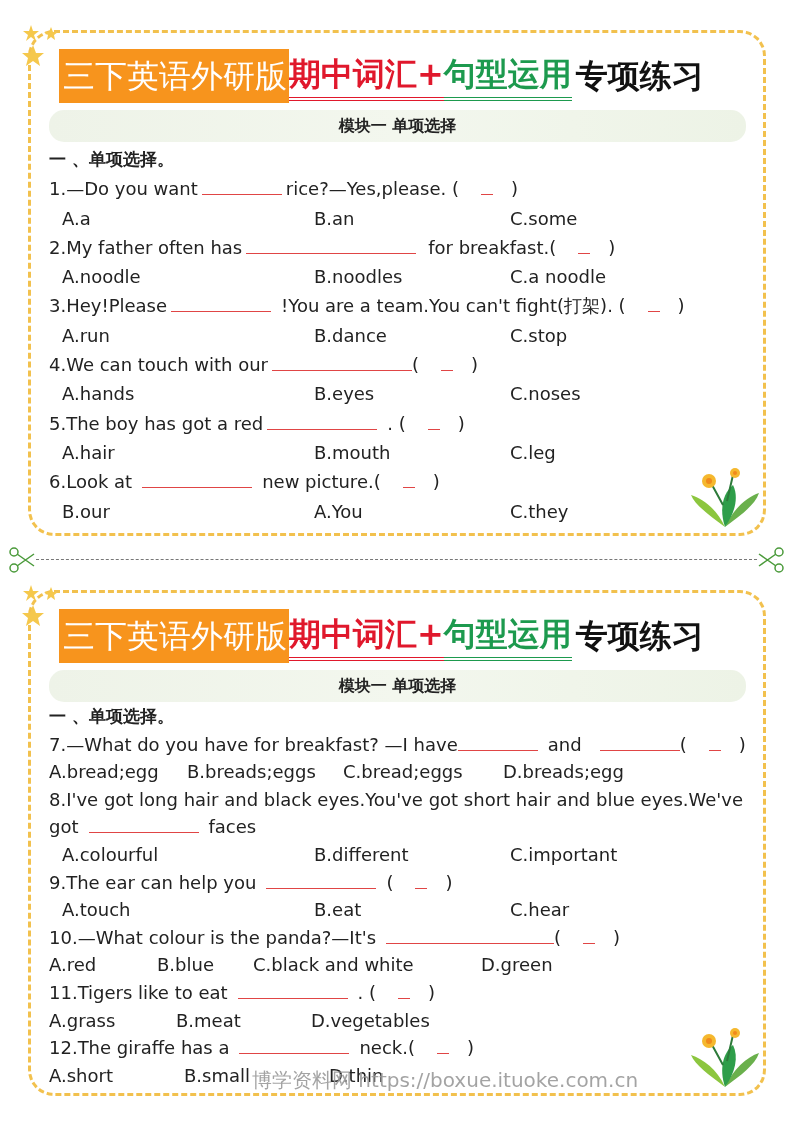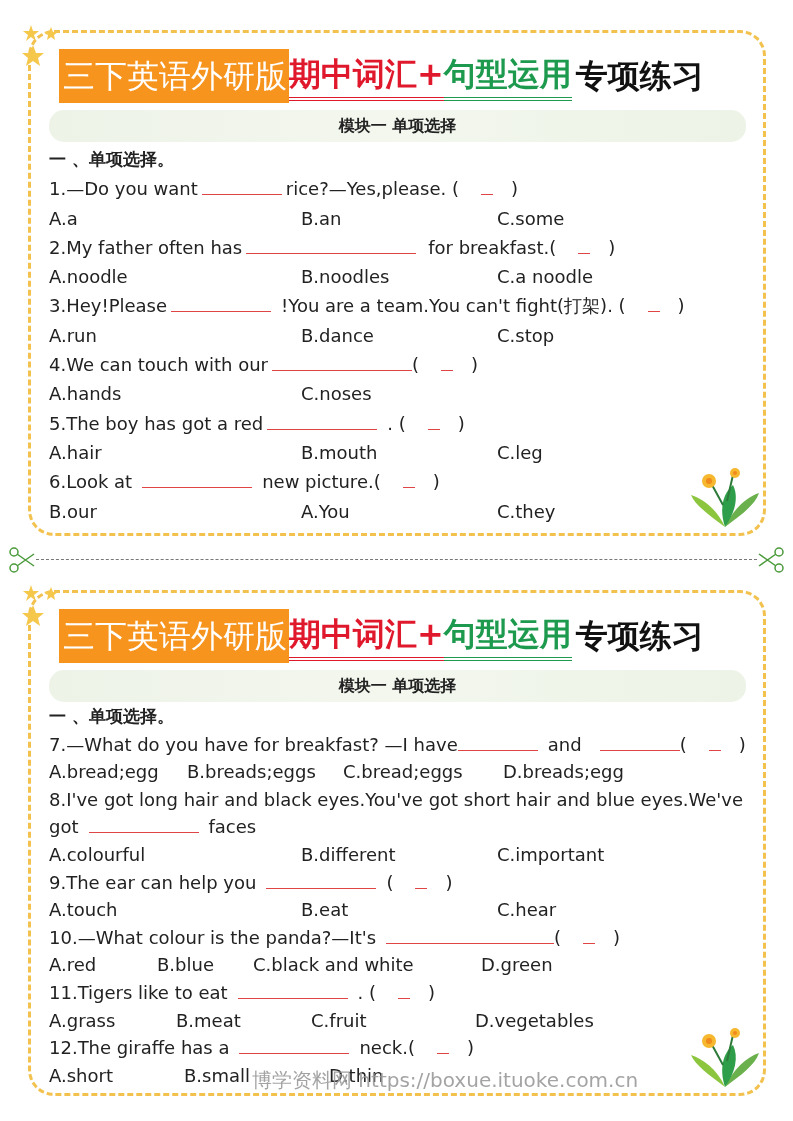--- a/index.html
+++ b/index.html
@@ -47,21 +47,21 @@
   .blank {
     display: inline-block; border-bottom: 1.5px solid #e04545; height: 18px;
     vertical-align: baseline; margin: 0 4px;
   }
   .ans {
     display: inline-block; width: 12px; border-bottom: 1.5px solid #e04545;
     height: 14px; margin: 0 18px 0 22px; vertical-align: baseline;
   }
   .opts { display: flex; }
   .opt { display: inline-block; }
-  .o3 .opt:nth-child(1) { width: 252px; }
+  .o3 .opt:nth-child(1) { width: 252px; margin-left: 13px; }
   .o3 .opt:nth-child(2) { width: 196px; }
   .flower { position: absolute; right: 2px; bottom: 4px; width: 72px; height: 64px; }
   .cutline {
     position: absolute; left: 8px; top: 546px; width: 777px; height: 28px;
   }
   .cutline .dash {
     position: absolute; left: 28px; right: 28px; top: 13px;
     border-top: 1.5px dashed #777;
   }
   .scissor { position: absolute; top: 0; width: 28px; height: 28px; }
@@ -117,20 +117,21 @@
       <span class="opt">A.run</span>
       <span class="opt">B.dance</span>
       <span class="opt">C.stop</span>
     </div>
 
     <div class="line">
       <span>4.We can touch with our</span><span class="blank" style="width:140px;margin-right:0"></span><span>(</span><span class="ans"></span><span>)</span>
     </div>
     <div class="line opts o3">
       <span class="opt">A.hands</span>
+      <span class="opt">B.eyes</span>
       <span class="opt">C.noses</span>
     </div>
 
     <div class="line">
       <span>5.The boy has got a red</span><span class="blank" style="width:110px;margin-right:10px"></span><span>. (</span><span class="ans"></span><span>)</span>
     </div>
     <div class="line opts o3">
       <span class="opt">A.hair</span>
       <span class="opt">B.mouth</span>
       <span class="opt">C.leg</span>
@@ -231,21 +232,20 @@
       <span class="opt" style="width:228px">C.black and white</span>
       <span class="opt">D.green</span>
     </div>
 
     <div class="line" style="height:27.6px;line-height:27.6px">
       <span>11.Tigers like to eat</span><span class="blank" style="width:110px;margin:0 10px"></span><span>. (</span><span class="ans"></span><span>)</span>
     </div>
     <div class="line opts" style="height:27.6px;line-height:27.6px">
       <span class="opt" style="width:127px">A.grass</span>
       <span class="opt" style="width:135px">B.meat</span>
-      <span class="opt" style="width:164px">C.fruit</span>
       <span class="opt">D.vegetables</span>
     </div>
 
     <div class="line" style="height:27.6px;line-height:27.6px">
       <span>12.The giraffe has a</span><span class="blank" style="width:110px;margin:0 10px"></span><span>neck.(</span><span class="ans"></span><span>)</span>
     </div>
     <div class="line opts" style="height:27.6px;line-height:27.6px">
       <span class="opt" style="width:135px">A.short</span>
       <span class="opt" style="width:145px">B.small</span>
       <span class="opt">D.thin</span>

